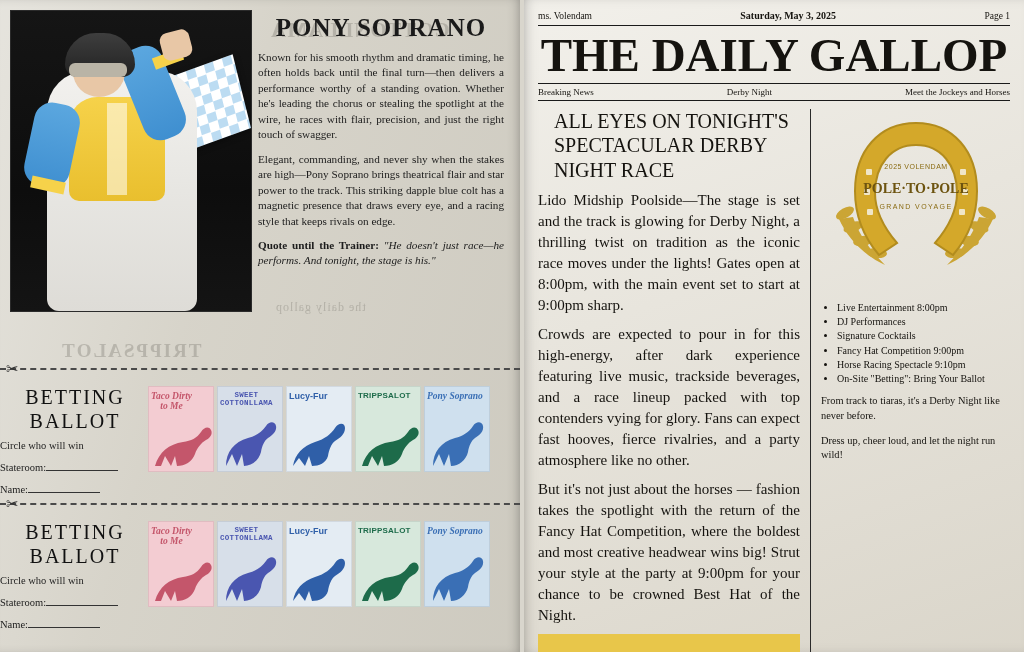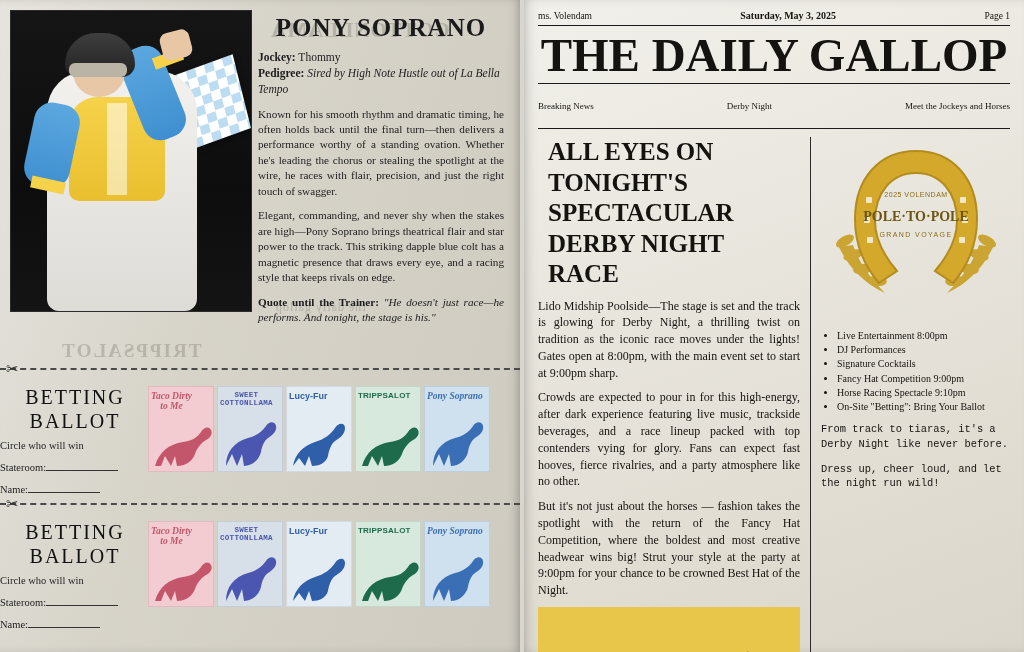--- a/index.html
+++ b/index.html
@@ -146,41 +146,41 @@
   }
   .np-topline .c { font-weight:bold; font-size:10px; }
   .np-masthead {
     text-align:center; font-family:"Liberation Serif", serif;
     font-size: 47px; letter-spacing: 0px; font-weight: bold;
     margin: 6px 0 2px 0; line-height: 1; white-space: nowrap;
   }
   .np-subbar {
     display:flex; justify-content:space-between;
     border-top: 1.5px solid #1a1a1a; border-bottom: 1.5px solid #1a1a1a;
-    font-size: 9px; padding: 17px 0; margin-top: 4px;
+    font-size: 9px; padding: 3px 0; margin-top: 4px;
   }
   .np-body { display:flex; margin-top: 8px; }
   .np-left { width: 262px; padding-right: 10px; border-right: 1px solid #2a2a2a; }
   .np-right { width: 190px; padding-left: 10px; }
   .np-headline {
-    font-family:"Liberation Serif", serif; font-weight:bold;
-    font-size: 25px; line-height: 1.22; margin: 0 0 8px 10px;
-  }
-  .np-p { font-size: 12px; line-height: 1.4; text-align: justify; margin: 0 0 8px 0; }
+    font-family:"Liberation Serif", serif; font-weight:normal;
+    font-size: 20px; line-height: 1.22; margin: 0 0 8px 16px;
+  }
+  .np-p { font-size: 15px; line-height: 1.4; text-align: justify; margin: 0 0 8px 0; }
 
   
   .logo-wrap { position:relative; width: 186px; height: 182px; margin: 0 auto 10px; }
 
   .hl-title {
     font-family:"Liberation Serif", serif; font-weight:bold; font-size: 18px;
     line-height:1.2; margin: 4px 0 8px 0;
   }
   .hl-list { margin: 0; padding-left: 16px; }
   .hl-list li { font-size: 10px; line-height: 1.42; }
-  .hl-close { font-size: 10.4px; line-height:1.4; margin-top: 8px; font-family: Liberation Mono, monospace; }
+  .hl-close { font-size: 10.4px; line-height:1.4; margin-top: 8px; }
 
   
   .race-photo {
     position: relative; width: 262px; height: 172px; margin-top: 4px;
     background: #e8c64a; overflow: hidden;
   }
 </style>
 </head>
 <body>
 
@@ -207,26 +207,20 @@
       <div class="jp-cuffL"></div>
       <div class="jp-cuffR"></div>
       <div class="jp-fist"></div>
       <div class="jp-head"></div>
       <div class="jp-helmet"></div>
       <div class="jp-goggle"></div>
     </div>
 
     <div class="pony-article">
       <h1 class="pony-title">PONY SOPRANO</h1>
-      <div class="pony-meta">
-        <div><b>Jockey:</b>
-          <span>Thommy</span></div>
-        <div><b>Pedigree:</b>
-          <i>Sired by High Note Hustle out of La Bella Tempo</i></div>
-      </div>
       <p class="pony-p">Known for his smooth rhythm and dramatic timing, he often holds back until the final turn—then delivers a performance worthy of a standing ovation. Whether he's leading the chorus or stealing the spotlight at the wire, he races with flair, precision, and just the right touch of swagger.</p>
       <p class="pony-p">Elegant, commanding, and never shy when the stakes are high—Pony Soprano brings theatrical flair and star power to the track. This striking dapple blue colt has a magnetic presence that draws every eye, and a racing style that keeps rivals on edge.</p>
       <p class="pony-quote">
         <b>Quote until the Trainer:</b>
         <i>"He doesn't just race—he performs. And tonight, the stage is his."</i>
       </p>
     </div>
 
     <div class="cut-line" style="top:368px;"></div>
     <div class="scissors" style="top:360px;">✂</div>

